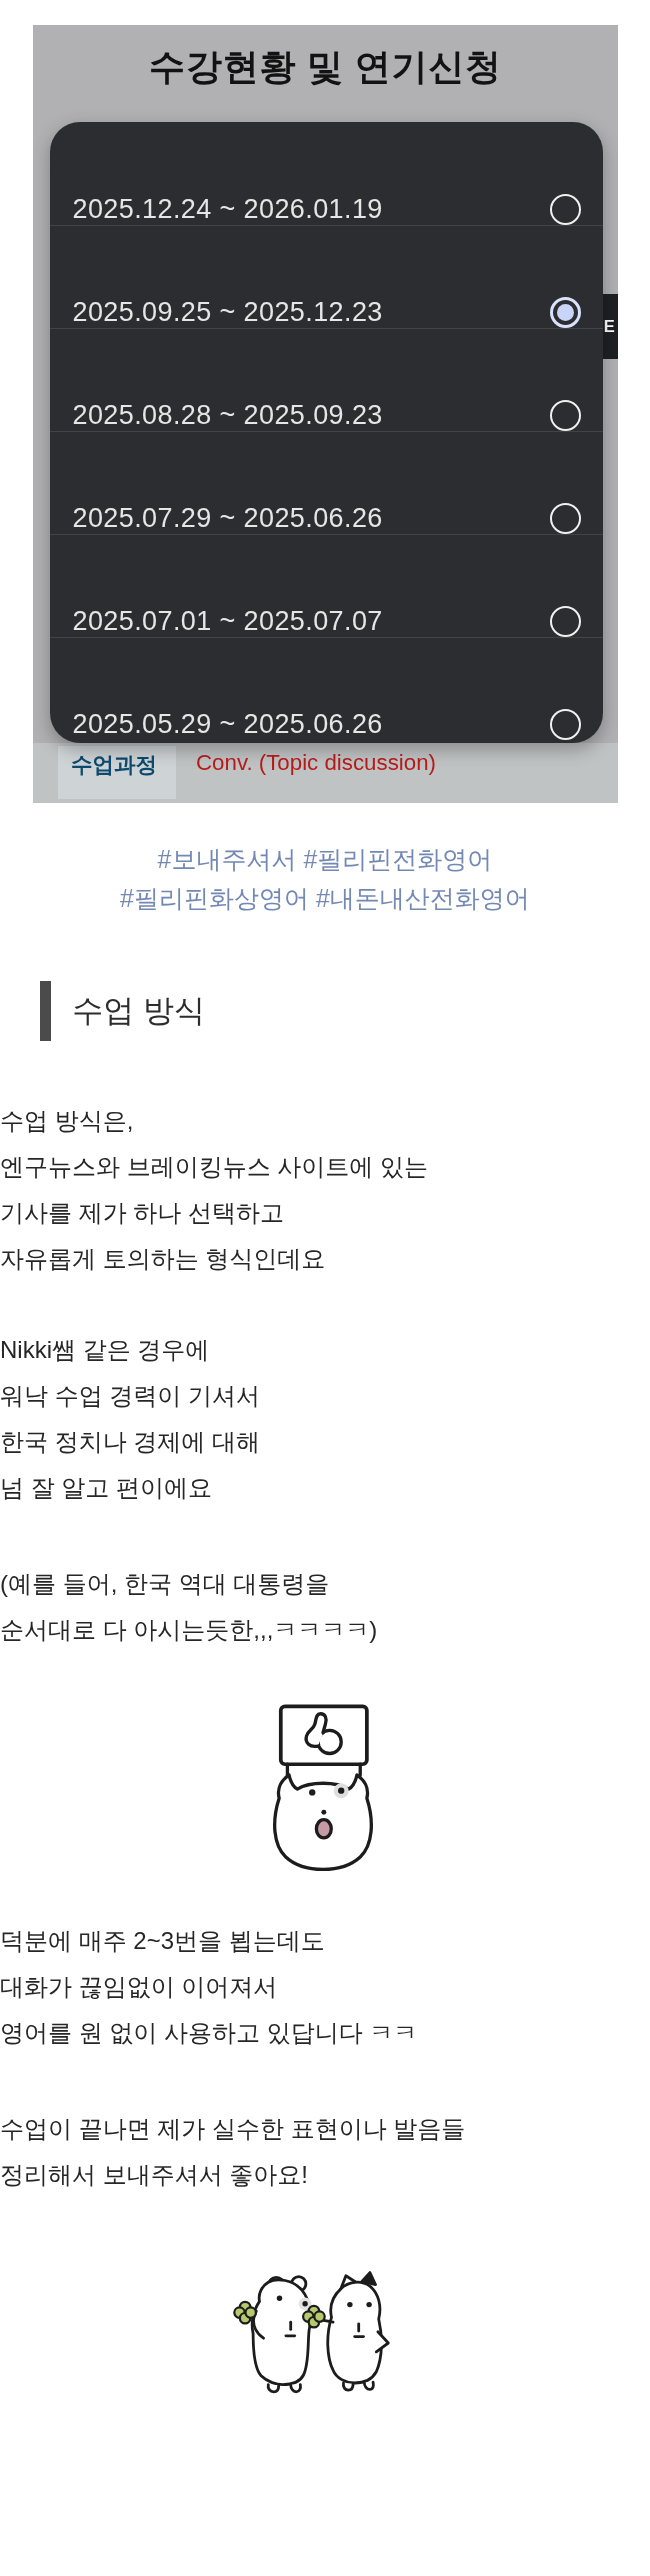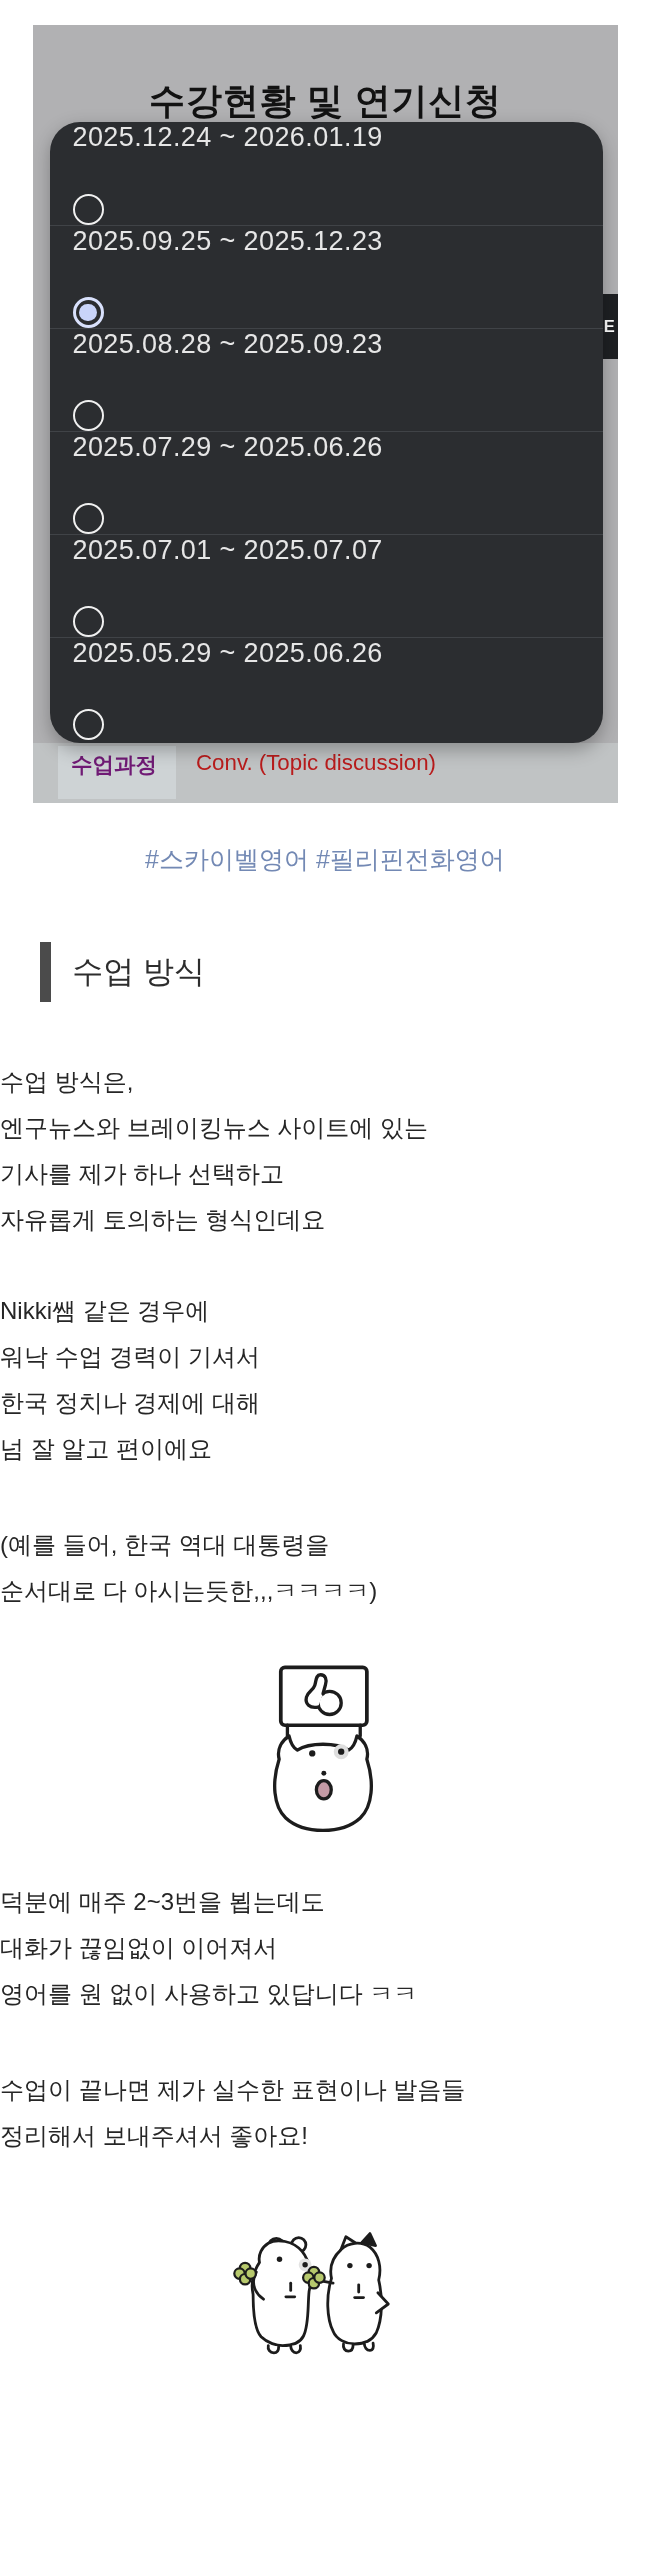--- a/index.html
+++ b/index.html
@@ -3,48 +3,48 @@
 <meta charset="utf-8">
 <style>
   * { margin:0; padding:0; box-sizing:border-box; }
   html,body { background:#ffffff; }
   body { font-family:"Liberation Sans","DejaVu Sans",sans-serif; color:#262626; }
   .page { position:relative; width:650px; height:2576px; overflow:hidden; background:#fff; }
 
   
   .screenshot { position:relative; margin:25px 0 0 33px; width:585px; height:778px;
                 background:#b1b1b3; overflow:hidden; }
-  .ss-title { padding-top:52px; text-align:center; font-size:36px; font-weight:700;
+  .ss-title { padding-top:18px; text-align:center; font-size:36px; font-weight:700;
               color:#121212; letter-spacing:0.8px; }
 
   .modal { position:absolute; left:16.5px; top:97px; width:553px; height:621px;
            background:#2b2d30; border-radius:30px; z-index:2;
            box-shadow:0 6.6px 18px rgba(0,0,0,0.28); overflow:hidden; }
-  .opt-row { height:103px; display:flex; align-items:flex-start; justify-content:space-between;
-             padding:0 21.5px 0 23px; cursor:pointer;flex-direction:column; }
+  .opt-row { height:103px; display:flex; align-items:flex-end; justify-content:space-between;
+             padding:0 21.5px 0 23px; cursor:pointer; }
   .opt-row + .opt-row { border-top:0.8px solid #404347; }
   .opt-label { font-size:27px; color:#e6e6e6; letter-spacing:0.4px; }
   .radio { width:31px; height:31px; border:2.9px solid #f0f0f0; border-radius:50%;
            display:flex; align-items:center; justify-content:center; flex:none; }
   .radio-dot { display:none; }
   .opt-row.selected .radio { border:3.7px solid #d9e1fc; }
   .opt-row.selected .radio-dot { display:block; width:17.4px; height:17.4px; border-radius:50%;
                                  background:#c9d4f9; }
 
   .side-tab { position:absolute; left:559px; top:269px; width:26px; height:65px;
               background:#1e2023; color:#ffffff; z-index:1; display:flex;
               align-items:center; justify-content:flex-end; padding-right:3.3px;
               font-size:16.5px; font-weight:700; }
 
   .bg-row { position:absolute; left:0; bottom:0; width:585px; height:60px;
             background:#c0c3c4; z-index:0; }
   .bg-cell { position:absolute; left:25px; top:3.3px; width:118px; height:53px;
              background:#ced3d5; }
   .bg-row-label { position:absolute; left:38px; top:6.6px; font-size:21.5px; font-weight:700;
-                  color:#701a75; }
+                  color:#0c4a6e; }
   .bg-row-value { position:absolute; left:163px; top:6.6px; font-size:22.3px; color:#b91c1c; }
 
   
   .hashtags { margin-top:37px; text-align:center; color:#7389b4; font-size:25px;
               line-height:39px; }
   .section-header { margin-top:63px; margin-left:40px; height:60px; display:flex;
                     align-items:center; }
   .section-bar { width:10.8px; height:60px; background:#4b4b4b; flex:none; }
   .section-title { margin-left:21.5px; font-size:31px; font-weight:400; color:#2d2d2d; }
 
@@ -101,21 +101,22 @@
     <div class="side-tab">E</div>
 
     <div class="bg-row">
       <div class="bg-cell"></div>
       <span class="bg-row-label">수업과정</span>
       <span class="bg-row-value">Conv. (Topic discussion)</span>
     </div>
   </section>
 
   <div class="hashtags">
-    <p>#스카이벨영어 #필리핀전화영어</p>
+    <p>#보내주셔서 #필리핀전화영어</p>
+    <p>#필리핀화상영어 #내돈내산전화영어</p>
   </div>
 
   <div class="section-header">
     <span class="section-bar"></span>
     <h2 class="section-title">수업 방식</h2>
   </div>
 
   <div class="para p1">
     <p>수업 방식은,</p>
     <p>엔구뉴스와 브레이킹뉴스 사이트에 있는</p>

